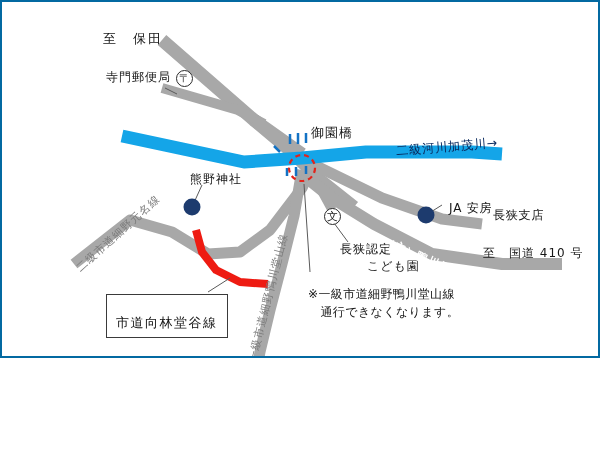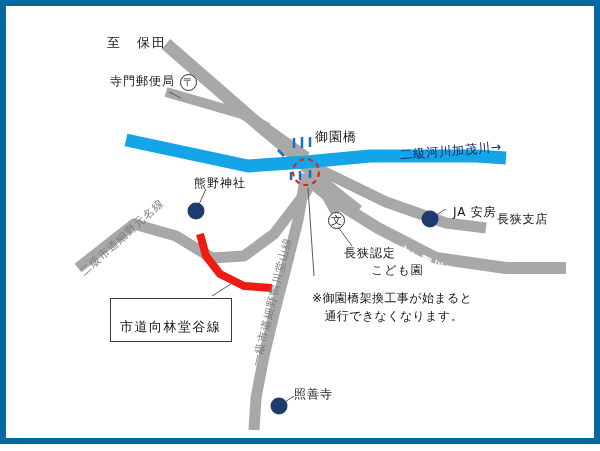--- a/index.html
+++ b/index.html
@@ -6,23 +6,23 @@
   * { box-sizing: border-box; }
   html, body {
     margin: 0;
     padding: 0;
     background: #ffffff;
     font-family: "DejaVu Sans", "Liberation Sans", sans-serif;
   }
   #map-root {
     position: relative;
     width: 600px;
-    height: 444px;
-    background: #ffffff;
-    border: 6px solid #0369a1;
+    height: 358px;
+    background: #ffffff;
+    border: 2px solid #0369a1;
     overflow: hidden;
   }
   #map-svg {
     position: absolute;
     inset: 0;
     width: 600px;
     height: 451px;
     display: block;
   }
   .map-label {
@@ -181,32 +181,33 @@
 
   <div class="map-label lbl-13" style="left:309px; top:123px; letter-spacing:1px;">御園橋</div>
 
   <div class="river-label" style="left:394px; top:141px; transform: rotate(-4.5deg);">二級河川加茂川→</div>
 
   <div class="map-label lbl-12" style="left:188px; top:170px; letter-spacing:1px;">熊野神社</div>
 
   <div class="map-label lbl-12" style="left:447px; top:199px; letter-spacing:0.8px;">JA 安房</div>
   <div class="map-label lbl-12" style="left:447px; top:206px; letter-spacing:0.8px;margin-left:44px;">長狭支店</div>
 
+  <div class="map-label lbl-12" style="left:481px; top:244px; letter-spacing:1px;">至　国道 410 号</div>
 
   <div class="sym-circle" style="left:322px; top:206px; width:17px; height:17px;">文</div>
 
   <div class="map-label lbl-12" style="left:338px; top:240px; letter-spacing:1px;">長狭認定</div>
   <div class="map-label lbl-12" style="left:338px; top:257px; letter-spacing:1px;margin-left:27px;">こども園</div>
 
   <div class="map-label lbl-12" style="left:288px; top:381px; letter-spacing:1px;">照善寺</div>
 
   <div class="boxed-label" style="left:104px; top:292px;">市道向林堂谷線</div>
 
   <div class="road-name-rot" style="left:76px; top:260px; transform: rotate(-42deg);">二級市道細野元名線</div>
 
   <div class="road-name-rot" style="left:250px; top:352px; transform: rotate(-76deg);">一級市道細野鴨川堂山線</div>
 
   <div class="road-name-onroad" style="left:382px; top:231px; transform: rotate(24deg);">（主）鴨川保田線</div>
 
-  <div class="note-block" style="left:306px; top:283px;">※御園橋架換工事が始まると</div>
+  <div class="note-block" style="left:306px; top:283px;">※一級市道細野鴨川堂山線</div>
   <div class="note-block" style="left:306px; top:301px;">　通行できなくなります。</div>
 
 </div>
 
 </body></html>

